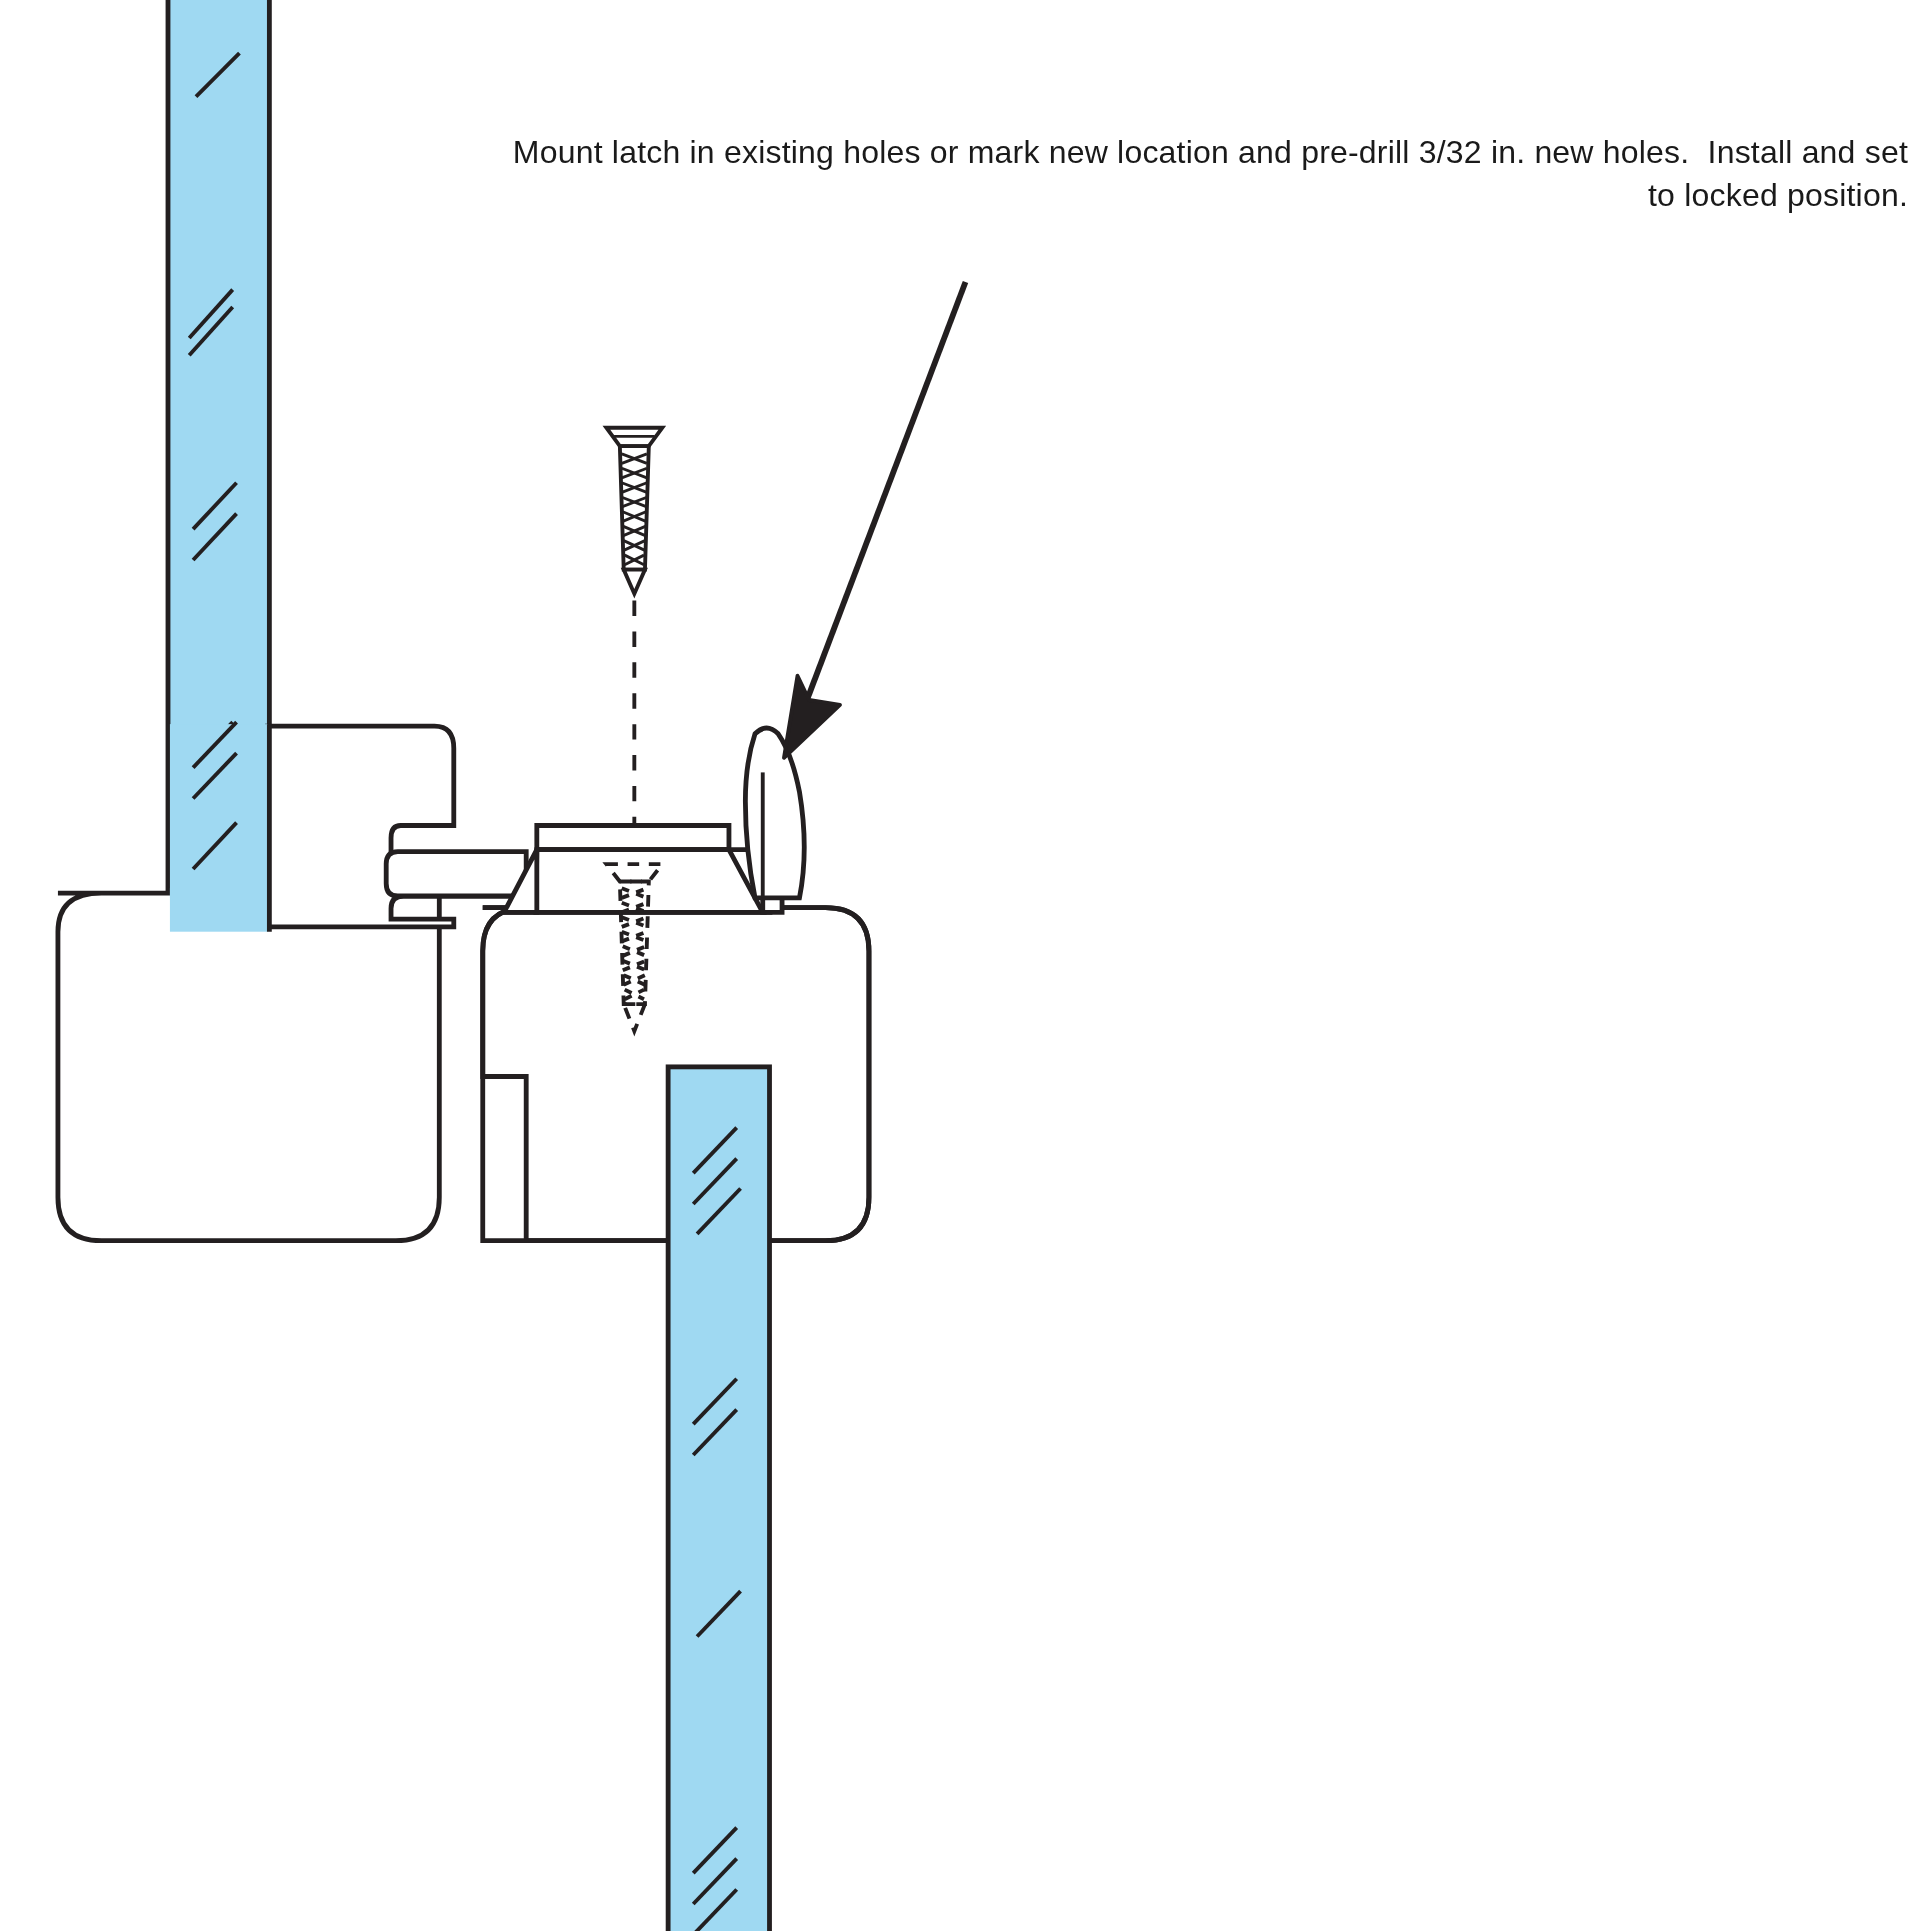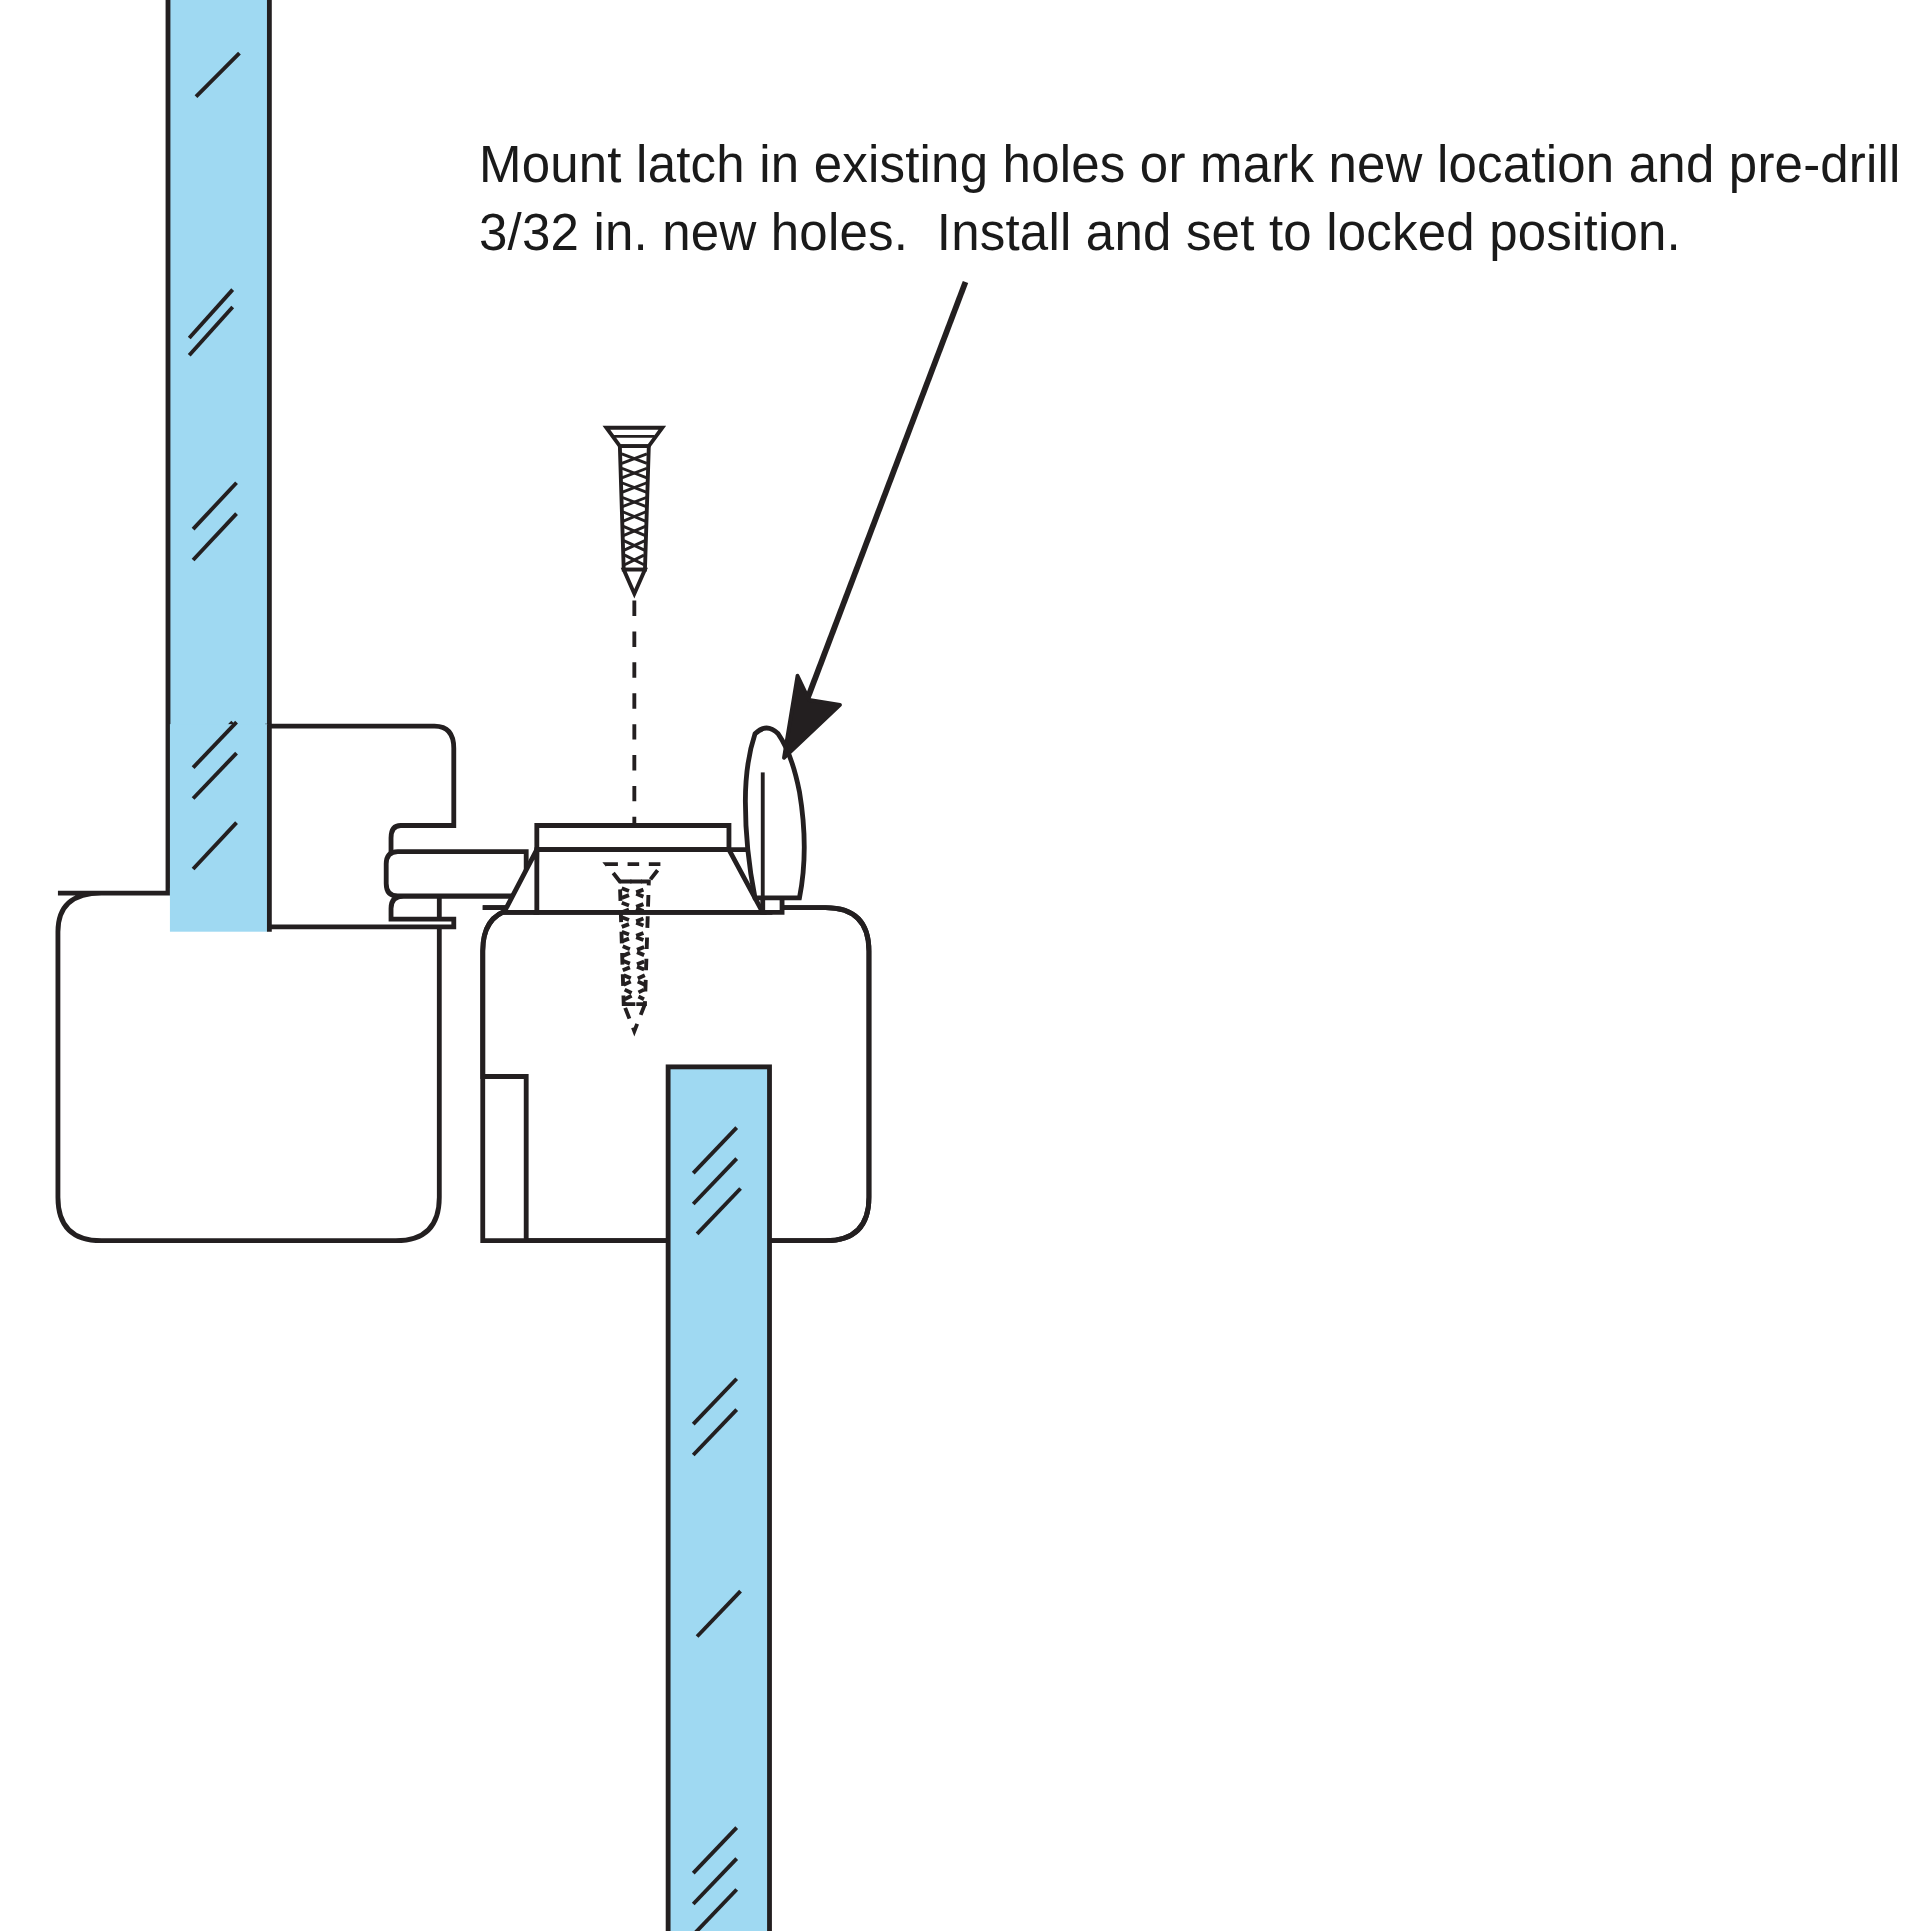--- a/index.html
+++ b/index.html
@@ -25,26 +25,27 @@
     top: 0;
     width: 1931px;
     height: 1931px;
     display: block;
   }
   .instruction-text {
     position: absolute;
     left: 479px;
     top: 131px;
     width: 1429px;
-    font-size: 51px;
+    font-size: 32px;
     line-height: 1.33;
     color: #1a1a1a;
     letter-spacing: 0.2px;
     white-space: pre-wrap;
     font-family: "Liberation Sans", sans-serif;
+    text-align: right;
   }
 </style>
 </head>
 <body>
 
 <div id="diagram-root">
 
   <svg id="diagram-svg" viewBox="0 0 2000 2000">
 
     <g>

